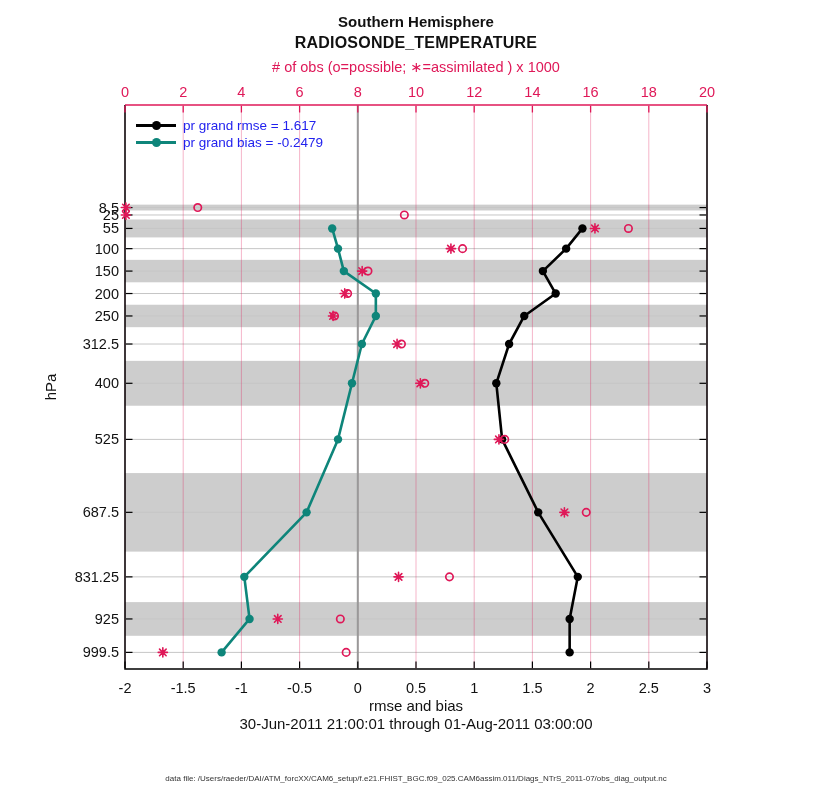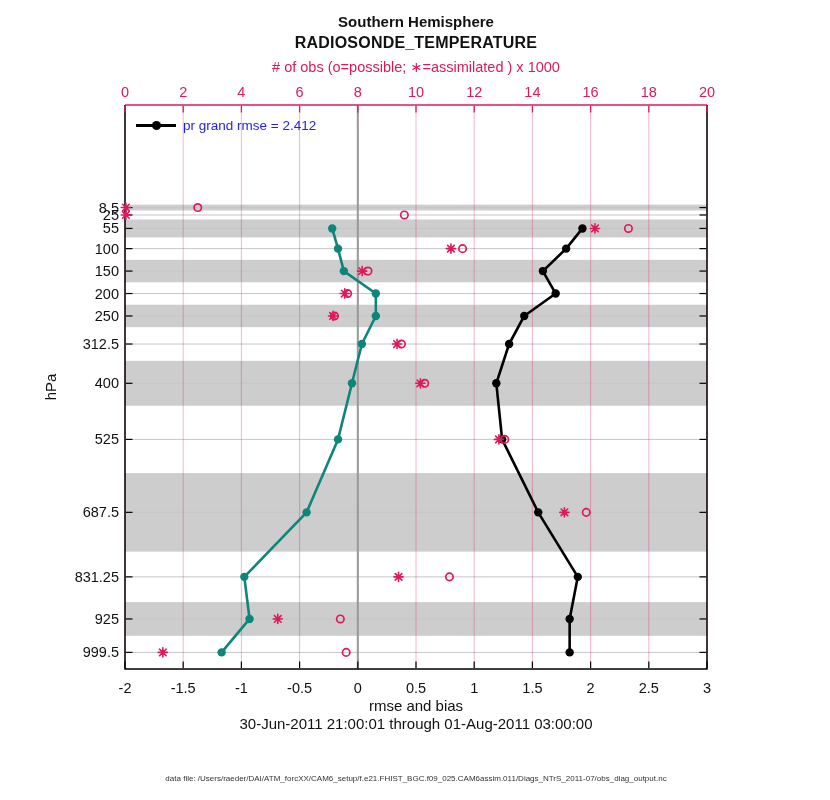--- a/index.html
+++ b/index.html
@@ -208,21 +208,27 @@
 
   <div class="title1">Southern Hemisphere</div>
   <div class="title2">RADIOSONDE_TEMPERATURE</div>
   <div class="obs-label" style="color: rgb(223, 24, 88);"># of obs (o=possible; ∗=assimilated ) x 1000</div>
 
   <div class="legend">
     <div class="legend-row">
       <span class="legend-line" style="background: rgb(0, 0, 0);">
           <span class="legend-dot" style="background: rgb(0, 0, 0);"></span>
         </span>
-      <span class="legend-text" style="color: rgb(34, 34, 238);">pr grand rmse = 2.412</span>
+      <span class="legend-text" style="color: rgb(34, 34, 238);">pr grand rmse = 1.617</span>
+    </div>
+    <div class="legend-row">
+      <span class="legend-line" style="background: rgb(14, 133, 122);">
+          <span class="legend-dot" style="background: rgb(14, 133, 122);"></span>
+        </span>
+      <span class="legend-text" style="color: rgb(34, 34, 238);">pr grand bias = -0.2479</span>
     </div>
   </div>
 
   <div class="ylab">hPa</div>
   <div class="xlab">rmse and bias</div>
   <div class="daterange">30-Jun-2011 21:00:01 through 01-Aug-2011 03:00:00</div>
   <div class="datafile">data file: /Users/raeder/DAI/ATM_forcXX/CAM6_setup/f.e21.FHIST_BGC.f09_025.CAM6assim.011/Diags_NTrS_2011-07/obs_diag_output.nc</div>
 </div>
 
 </body></html>

